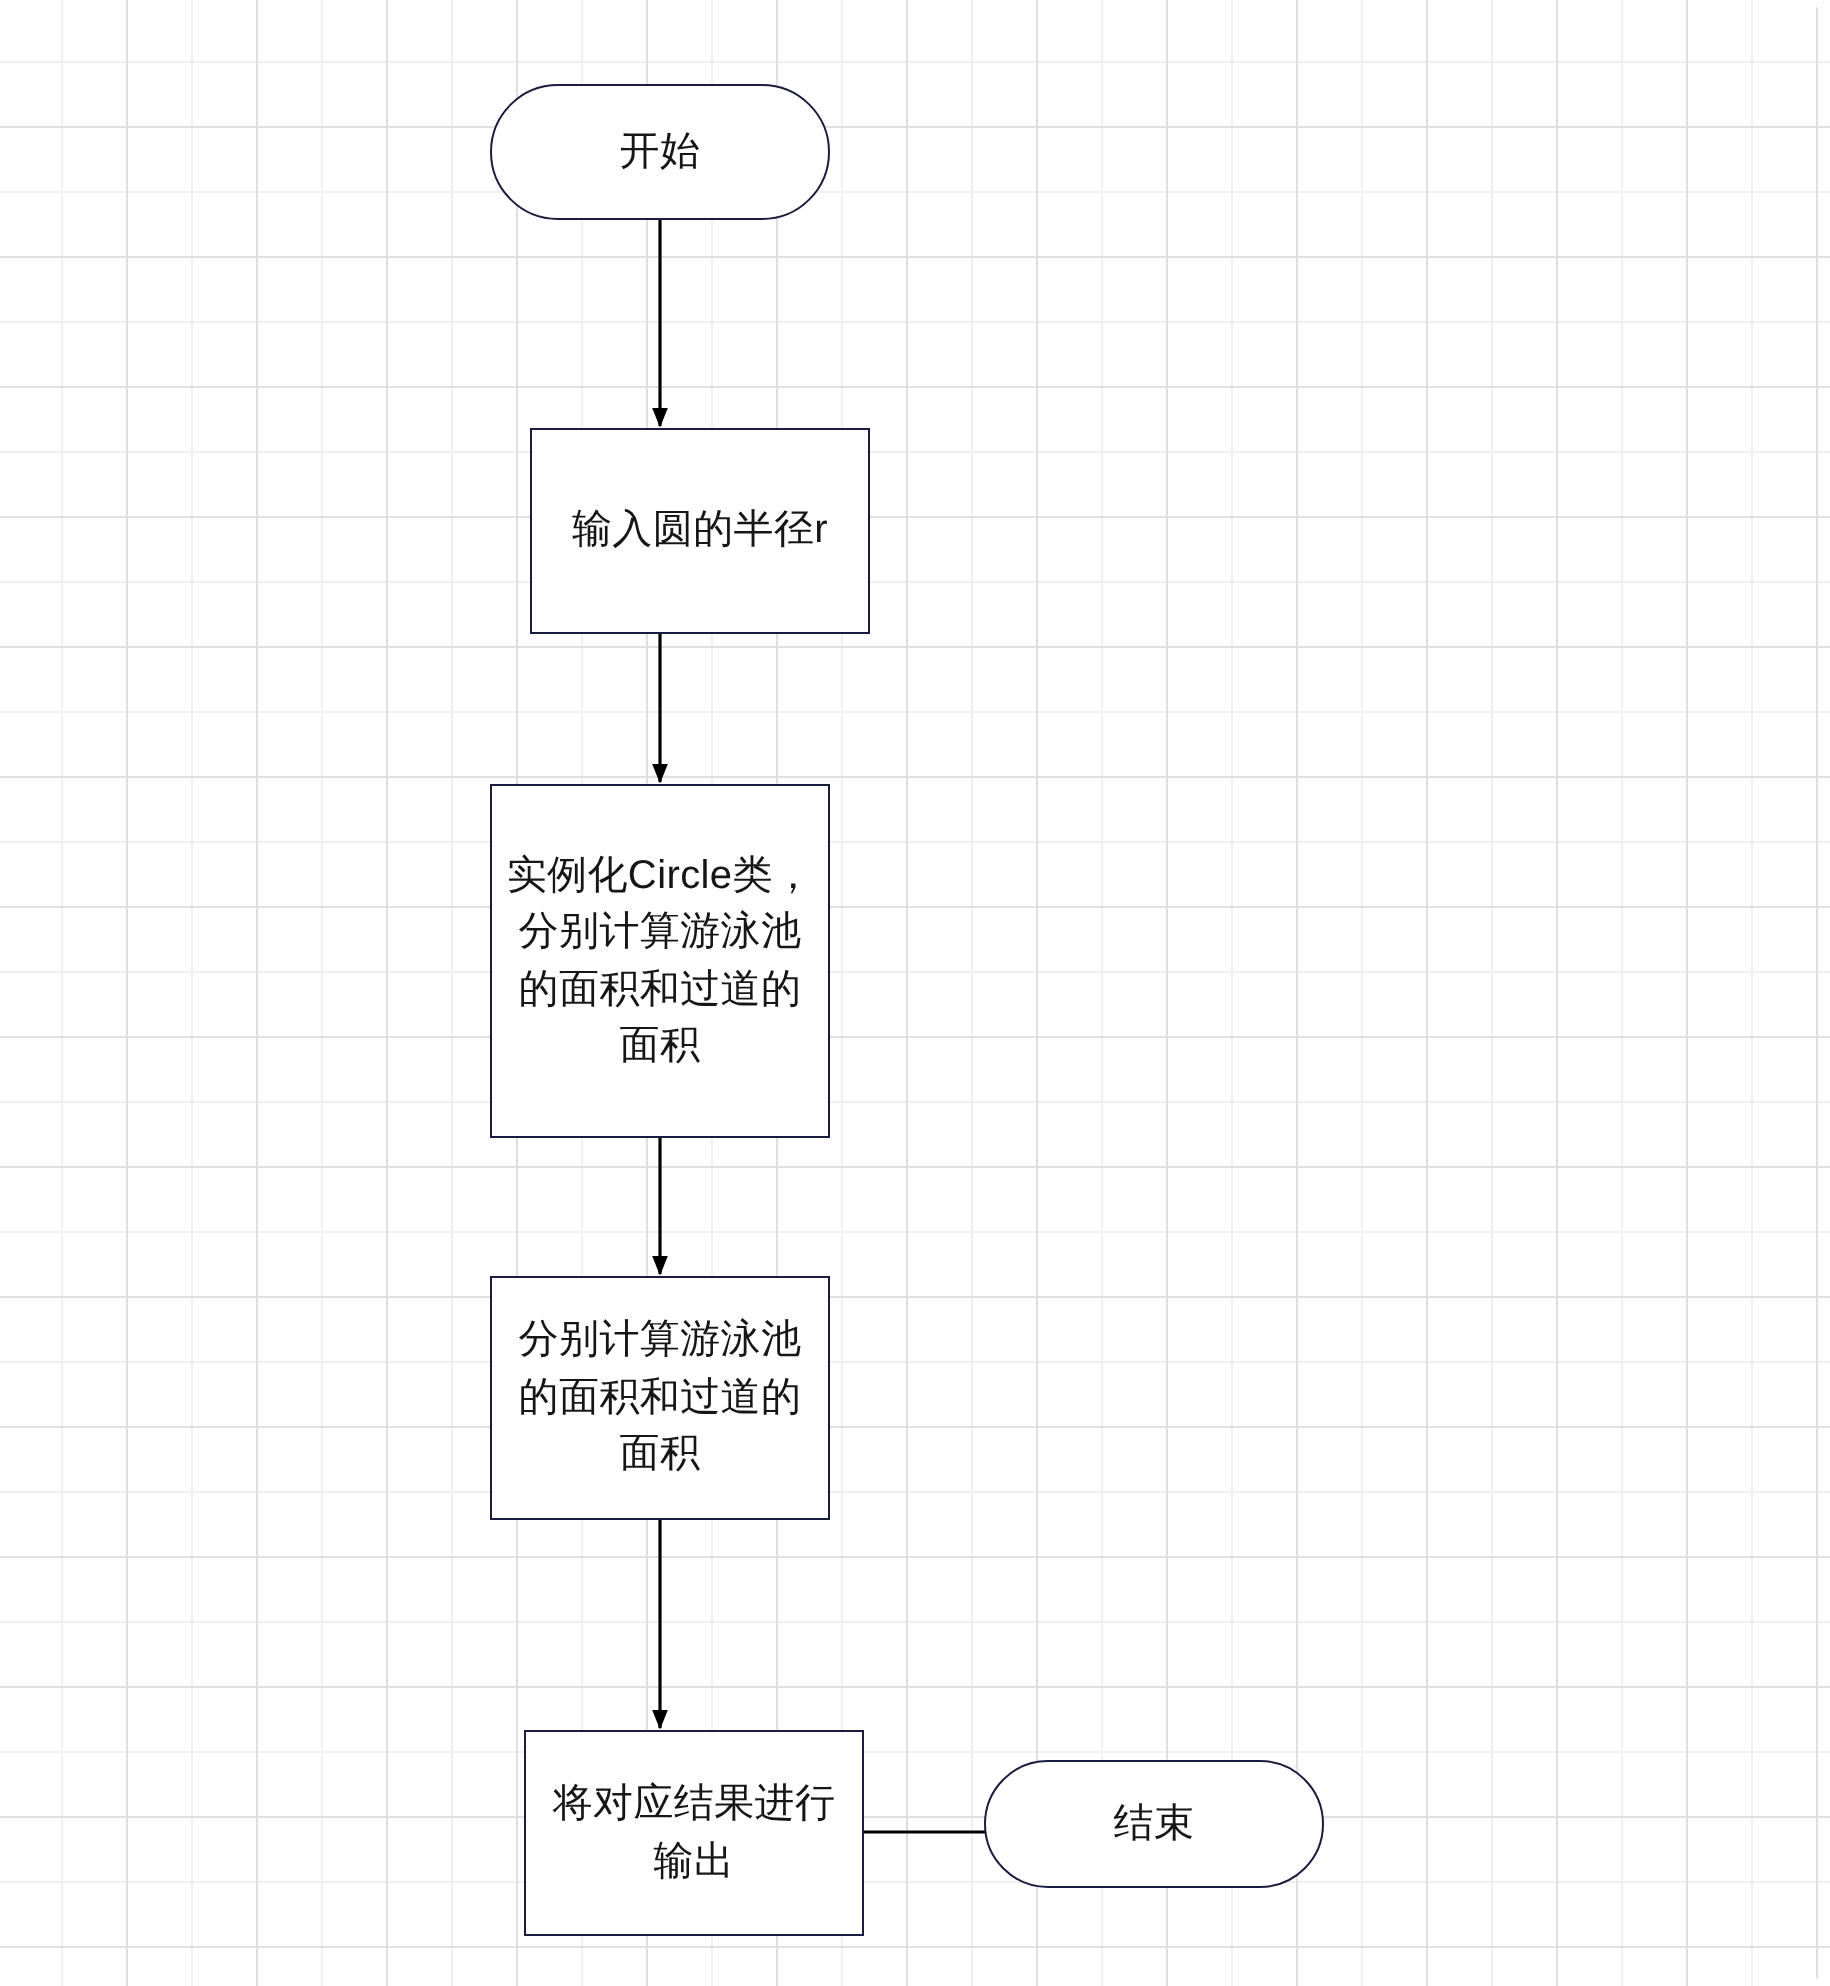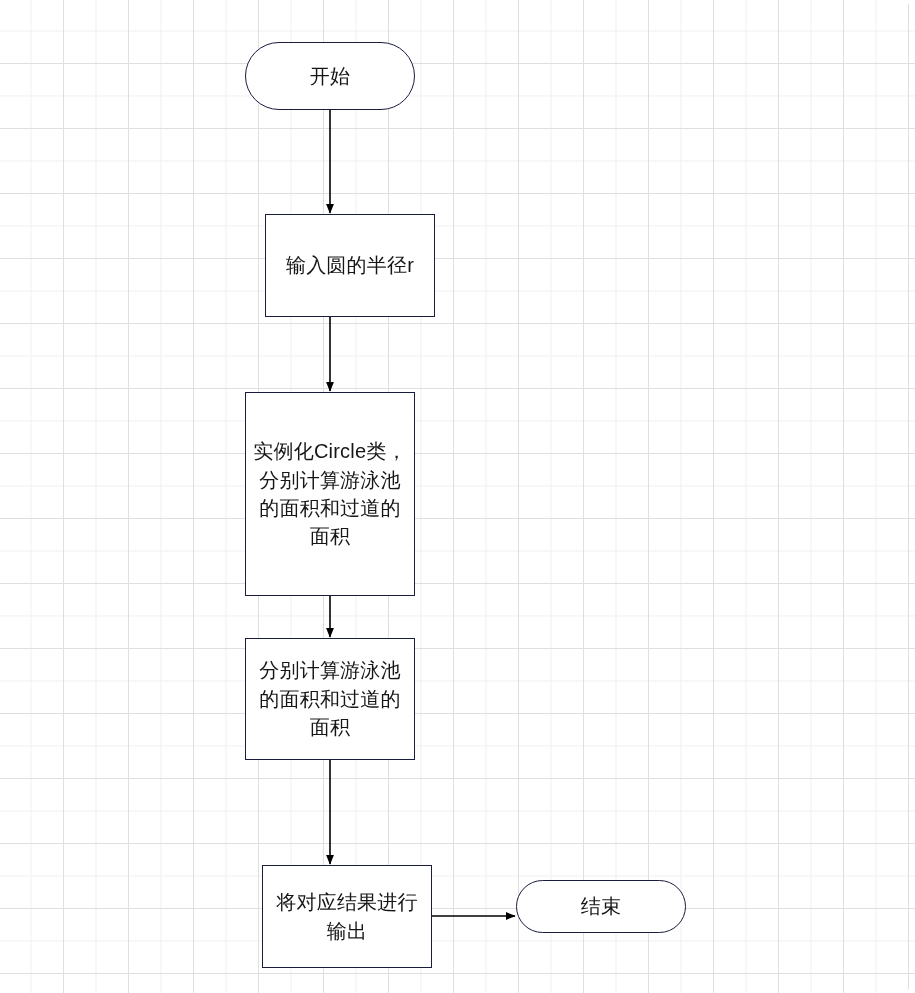--- a/index.html
+++ b/index.html
@@ -103,29 +103,29 @@
   </svg>
 
   <div class="node terminator" style="left:245px; top:42px; width:170px; height:68px;">
     <span class="label">开始</span>
   </div>
 
   <div class="node process" style="left:245px; top:214px; width:170px; height:103px;margin-left:20px;">
     <span class="label">输入圆的半径r</span>
   </div>
 
-  <div class="node process" style="left:245px; top:392px; width:170px; height:204px;">
+  <div class="node process" style="left:245px; top:392px; width:170px; height:177px;">
     <span class="label">实例化Circle类，分别计算游泳池的面积和过道的面积</span>
   </div>
 
   <div class="node process" style="left:245px; top:638px; width:170px; height:122px;">
     <span class="label">分别计算游泳池的面积和过道的面积</span>
   </div>
 
   <div class="node process" style="left:262px; top:865px; width:170px; height:103px;">
     <span class="label">将对应结果进行输出</span>
   </div>
 
-  <div class="node terminator" style="left:516px; top:880px; width:170px; height:53px;">
+  <div class="node terminator" style="left:492px; top:880px; width:170px; height:64px;">
     <span class="label">结束</span>
   </div>
 
 </div>
 
 </body></html>

